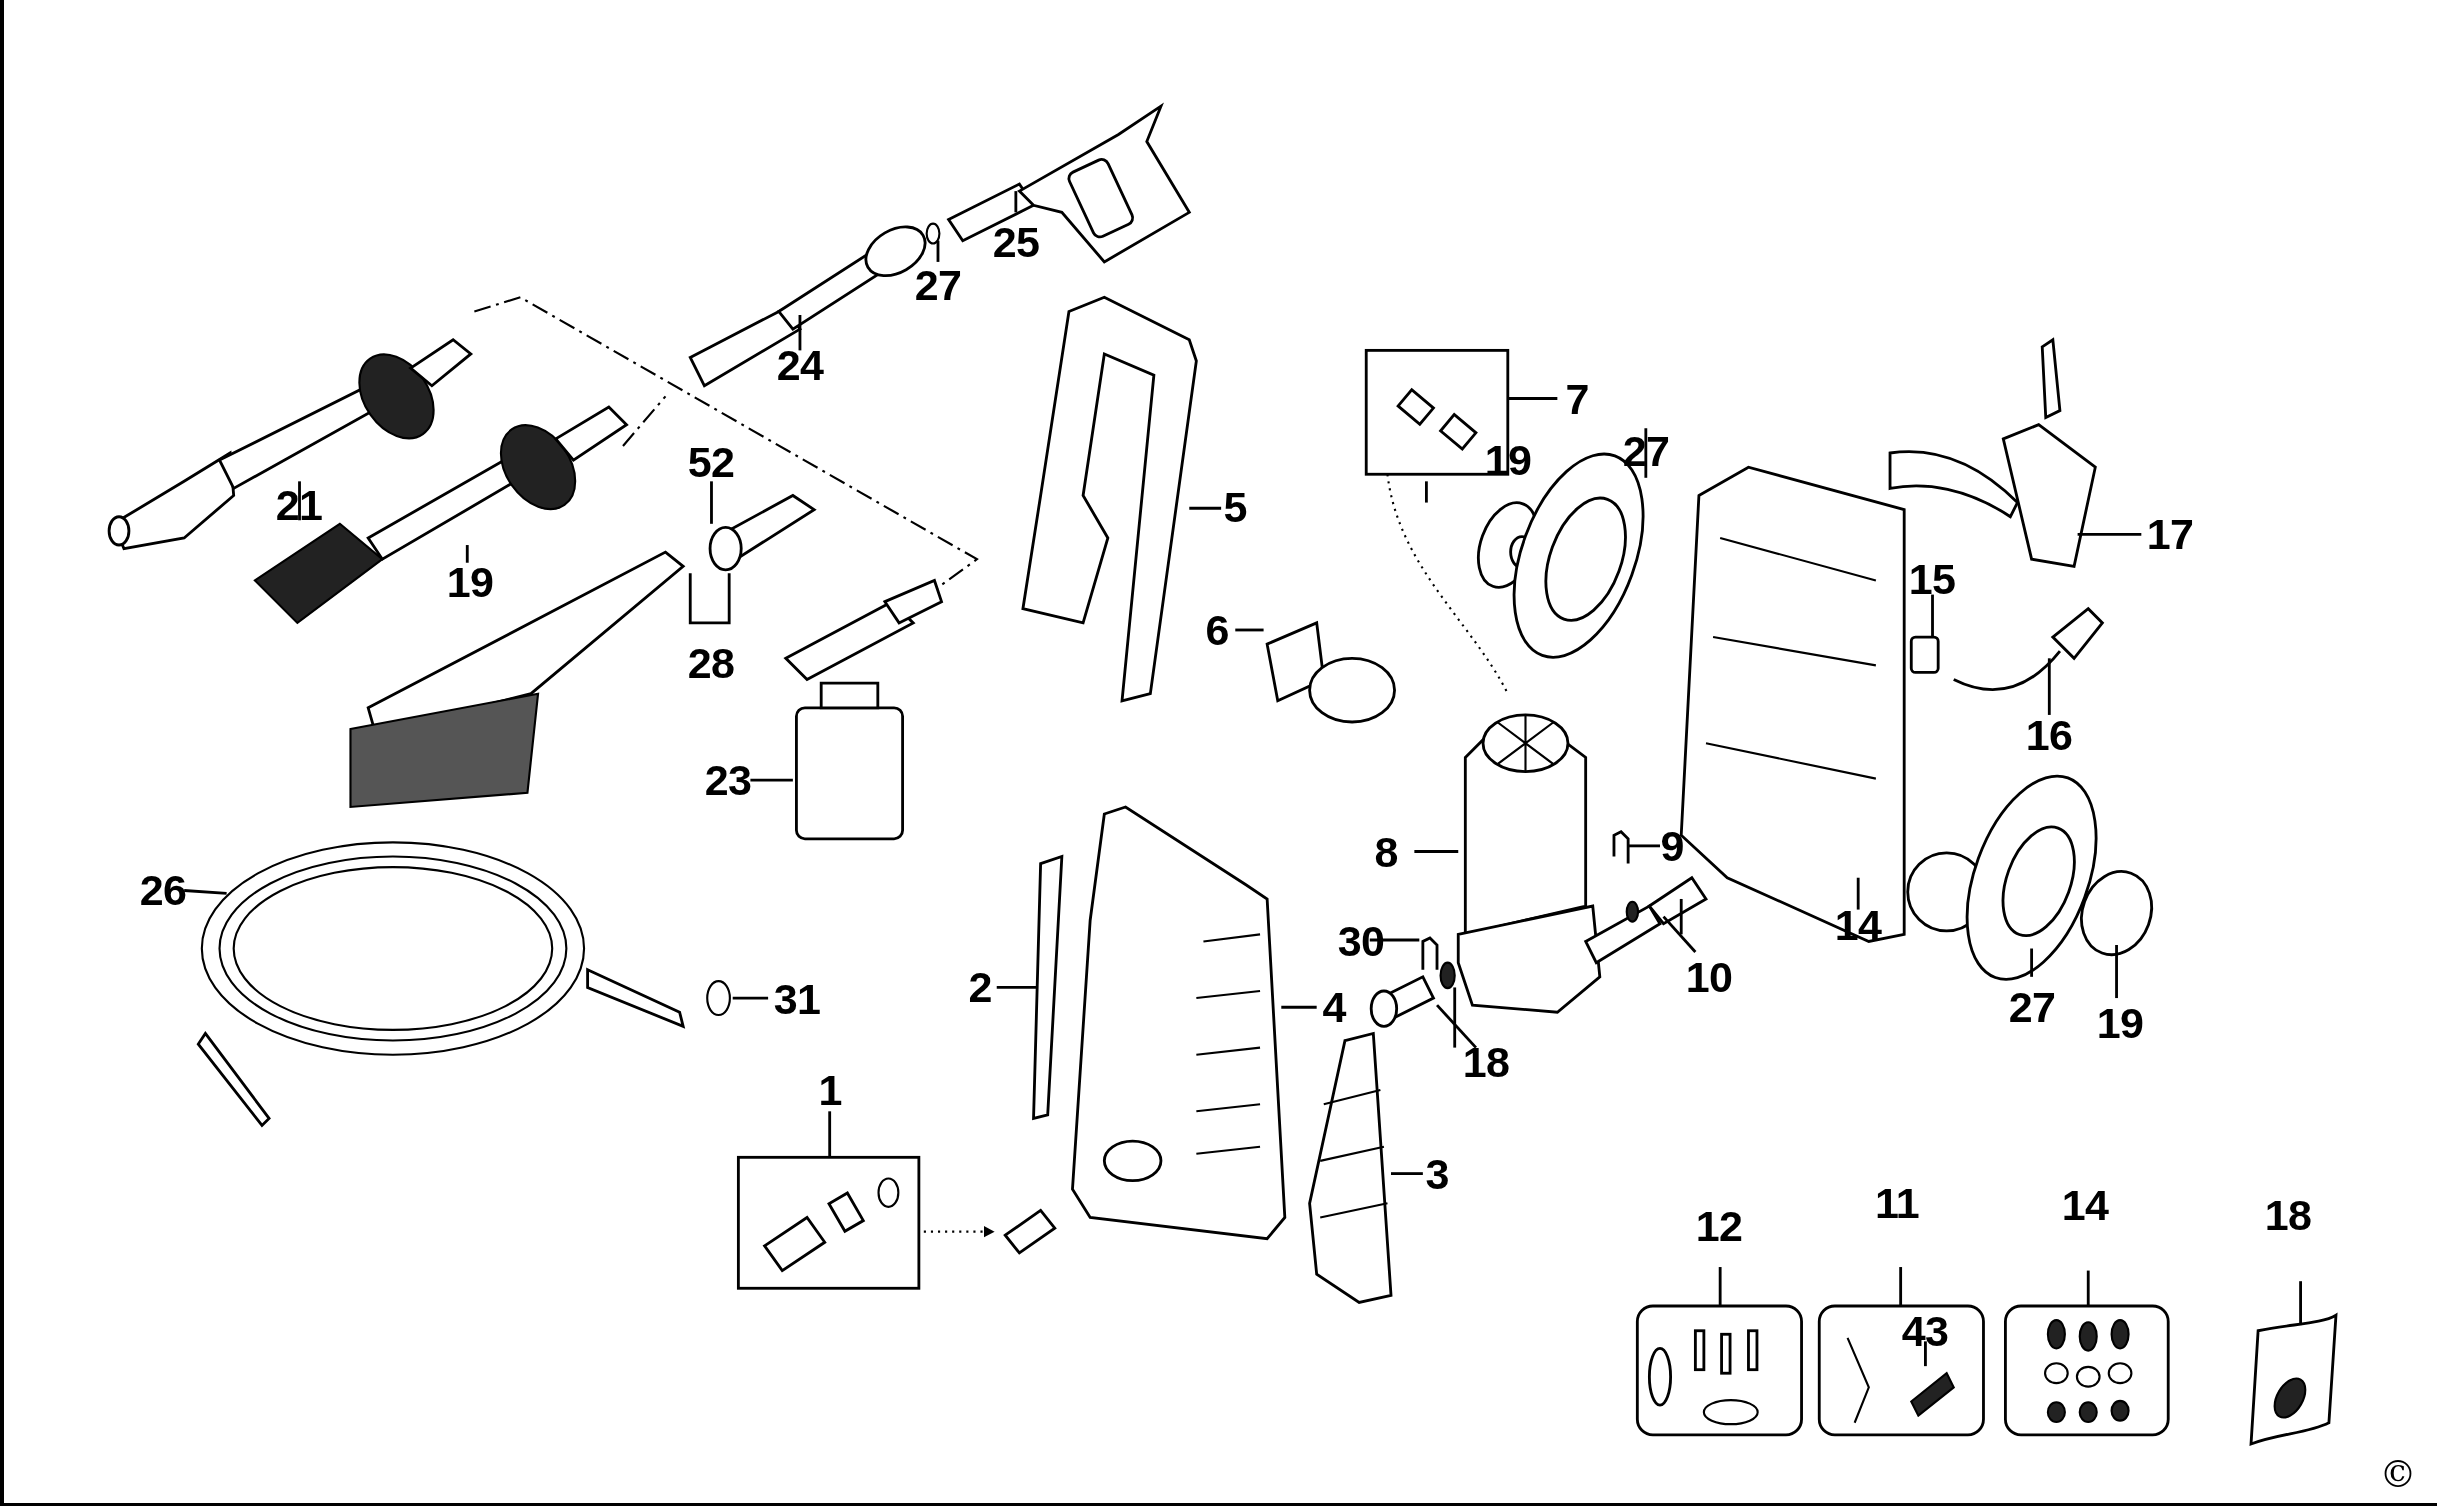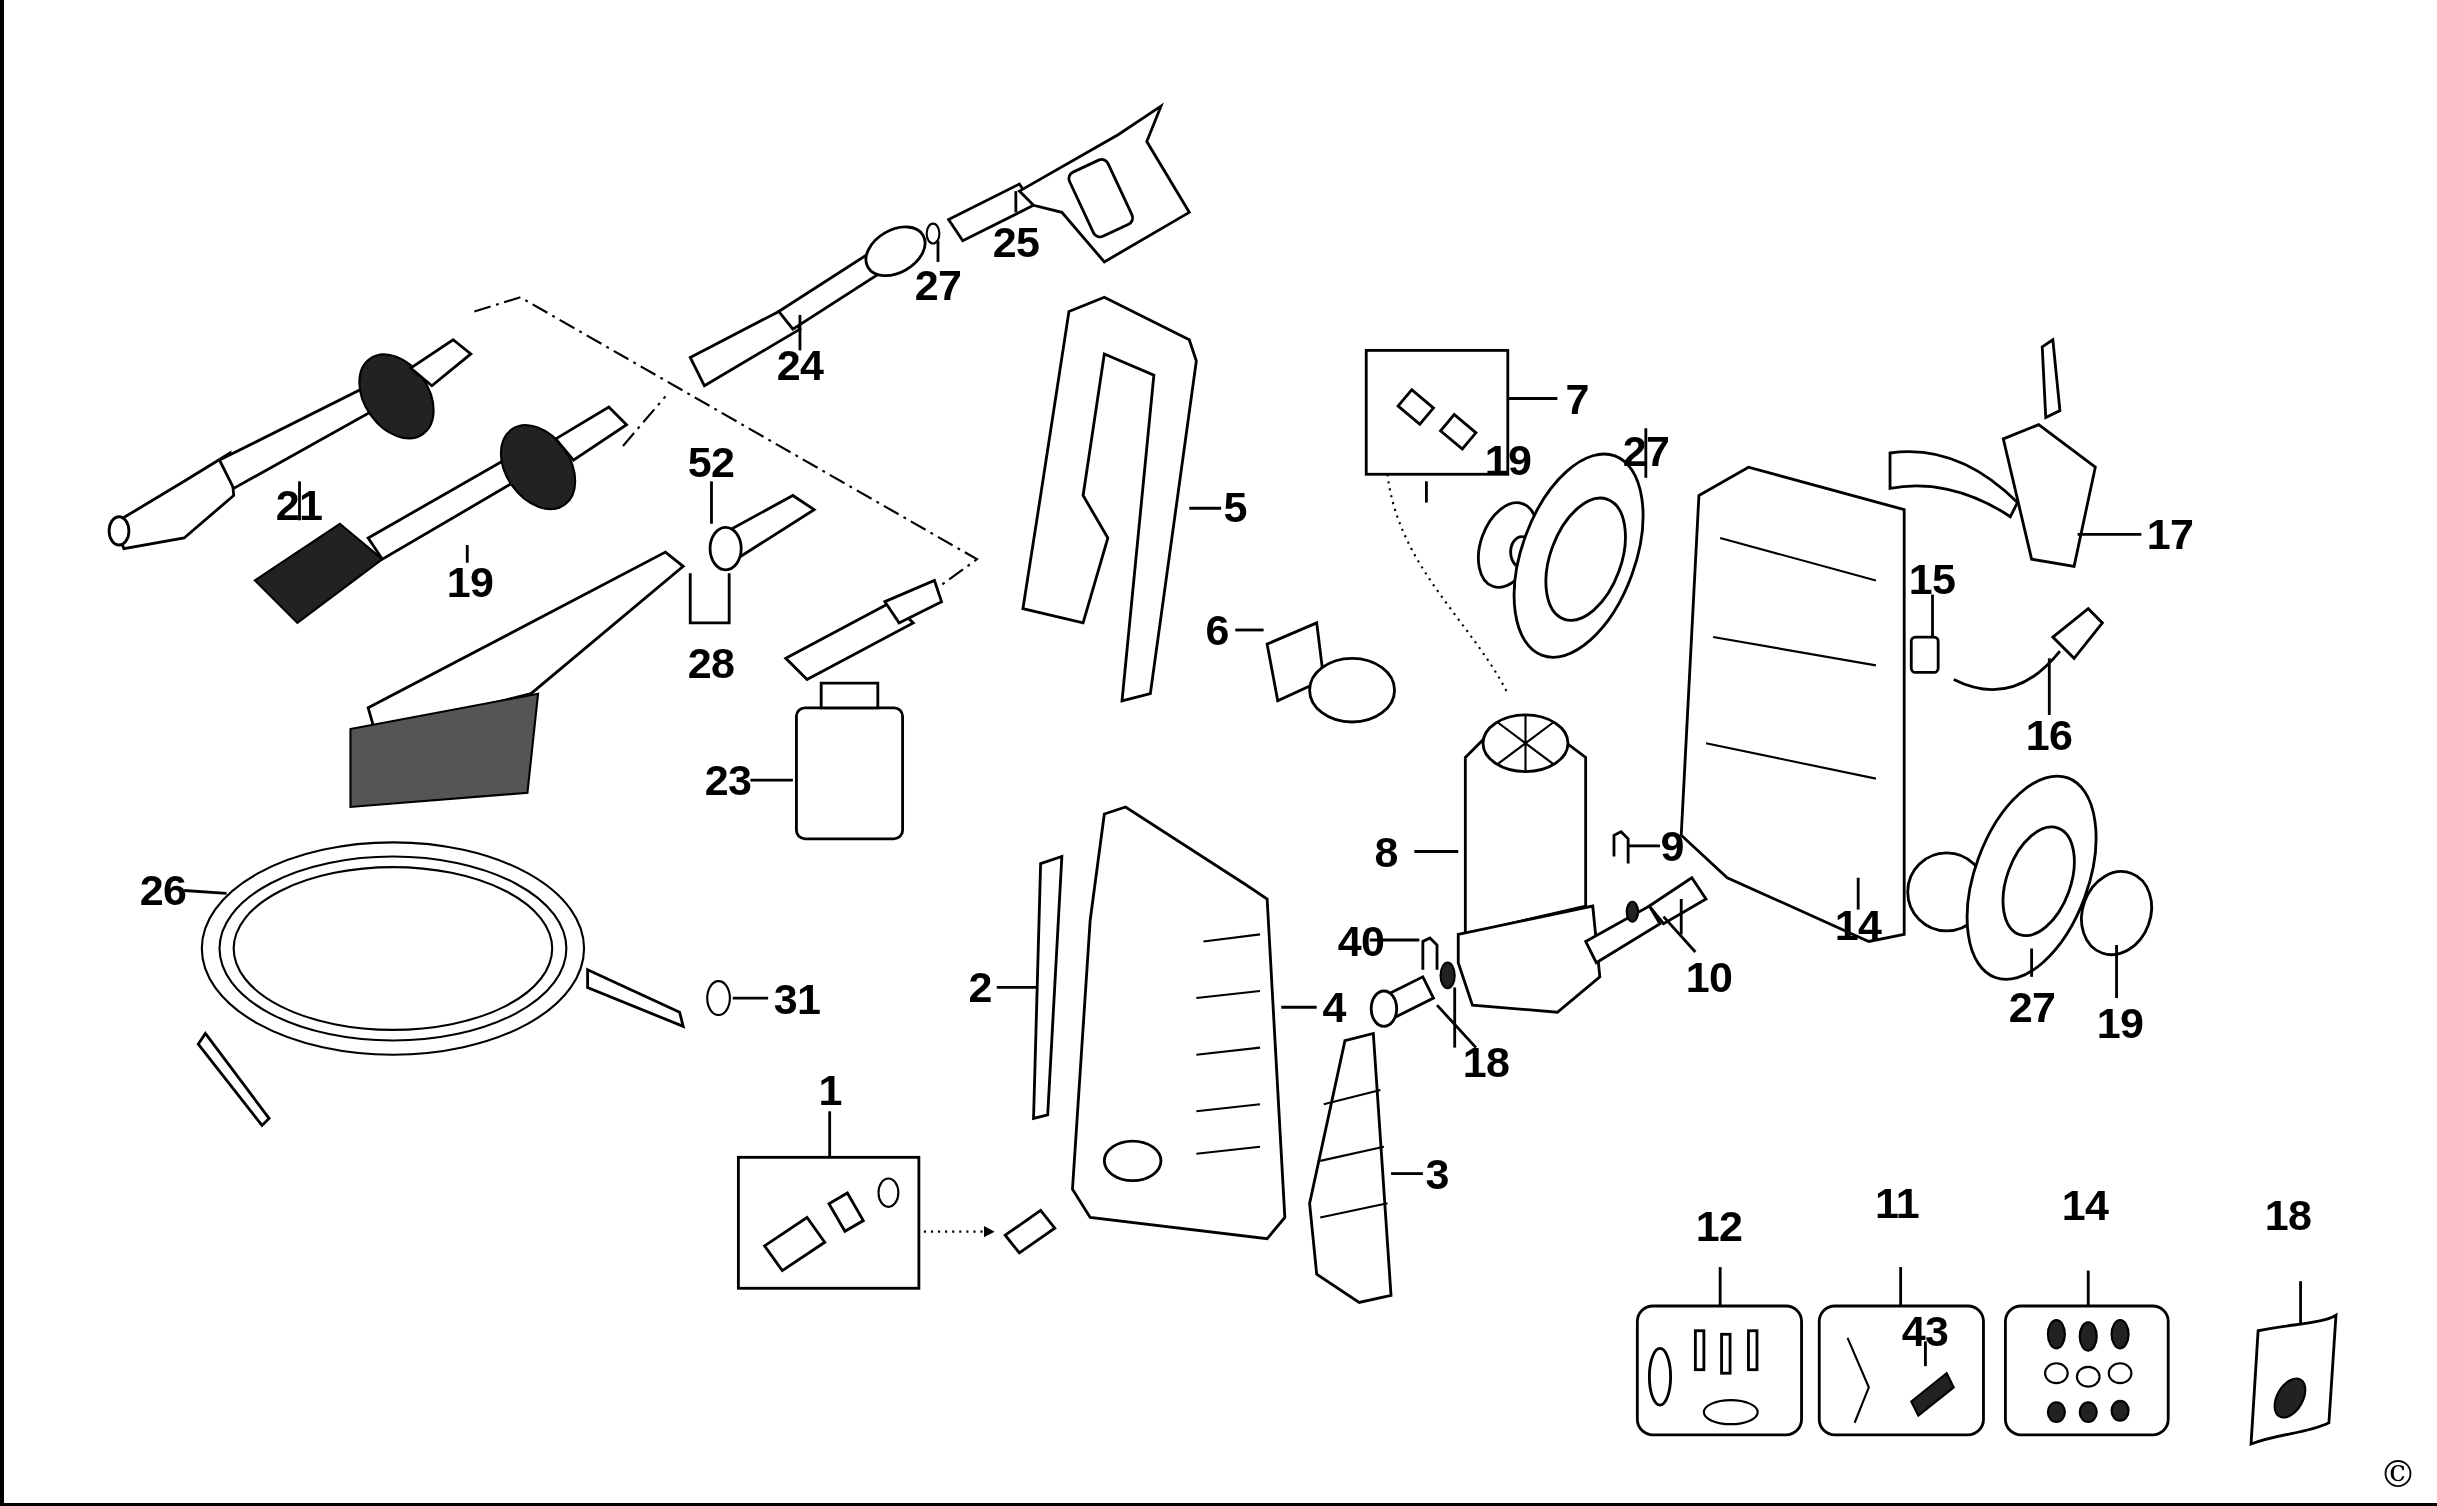--- a/index.html
+++ b/index.html
@@ -268,21 +268,21 @@
 <div class="lbl" style="left:1646px;top:451px">27</div>
 <div class="lbl" style="left:2170px;top:534px">17</div>
 <div class="lbl" style="left:1932px;top:579px">15</div>
 <div class="lbl" style="left:2049px;top:735px">16</div>
 <div class="lbl" style="left:1858px;top:925px">14</div>
 <div class="lbl" style="left:2032px;top:1007px">27</div>
 <div class="lbl" style="left:2120px;top:1023px">19</div>
 <div class="lbl" style="left:1386px;top:852px">8</div>
 <div class="lbl" style="left:1672px;top:846px">9</div>
 <div class="lbl" style="left:1709px;top:977px">10</div>
-<div class="lbl" style="left:1361px;top:941px">40</div>
+<div class="lbl" style="left:1361px;top:941px">30</div>
 <div class="lbl" style="left:1486px;top:1062px">18</div>
 <div class="lbl" style="left:980px;top:987px">2</div>
 <div class="lbl" style="left:1334px;top:1007px">4</div>
 <div class="lbl" style="left:1437px;top:1174px">3</div>
 <div class="lbl" style="left:1719px;top:1226px">12</div>
 <div class="lbl" style="left:1897px;top:1203px">11</div>
 <div class="lbl" style="left:1925px;top:1331px">43</div>
 <div class="lbl" style="left:2085px;top:1205px">14</div>
 <div class="lbl" style="left:2288px;top:1215px">18</div>
 <div class="copy">©</div>

